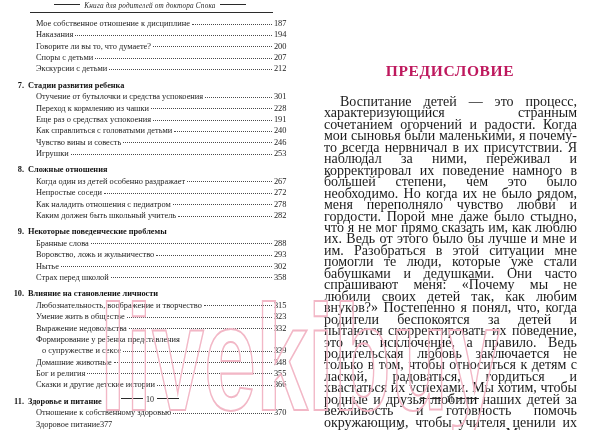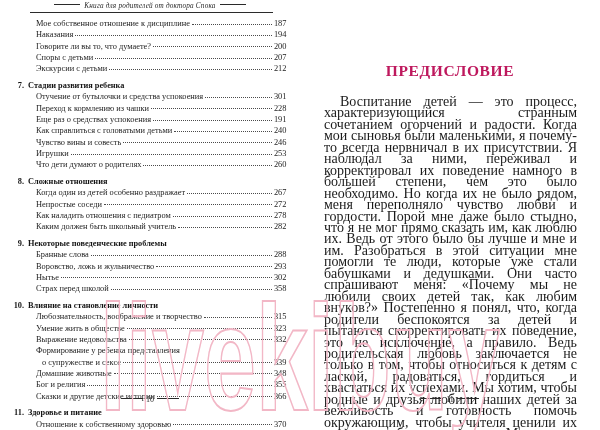--- a/index.html
+++ b/index.html
@@ -251,25 +251,20 @@
         <div class="entry">
           <span class="etitle">Чувство вины и совесть</span>
           <span class="leader"></span>
           <span class="pg">246</span>
         </div>
         <div class="entry">
           <span class="etitle">Игрушки</span>
           <span class="leader"></span>
           <span class="pg">253</span>
         </div>
-        <div class="entry">
-          <span class="etitle">Что дети думают о родителях</span>
-          <span class="leader"></span>
-          <span class="pg">260</span>
-        </div>
         <div class="chapter">
           <span class="num">8.</span>
           <span class="ctitle">Сложные отношения</span>
         </div>
         <div class="entry">
           <span class="etitle">Когда один из детей особенно раздражает</span>
           <span class="leader"></span>
           <span class="pg">267</span>
         </div>
         <div class="entry">

